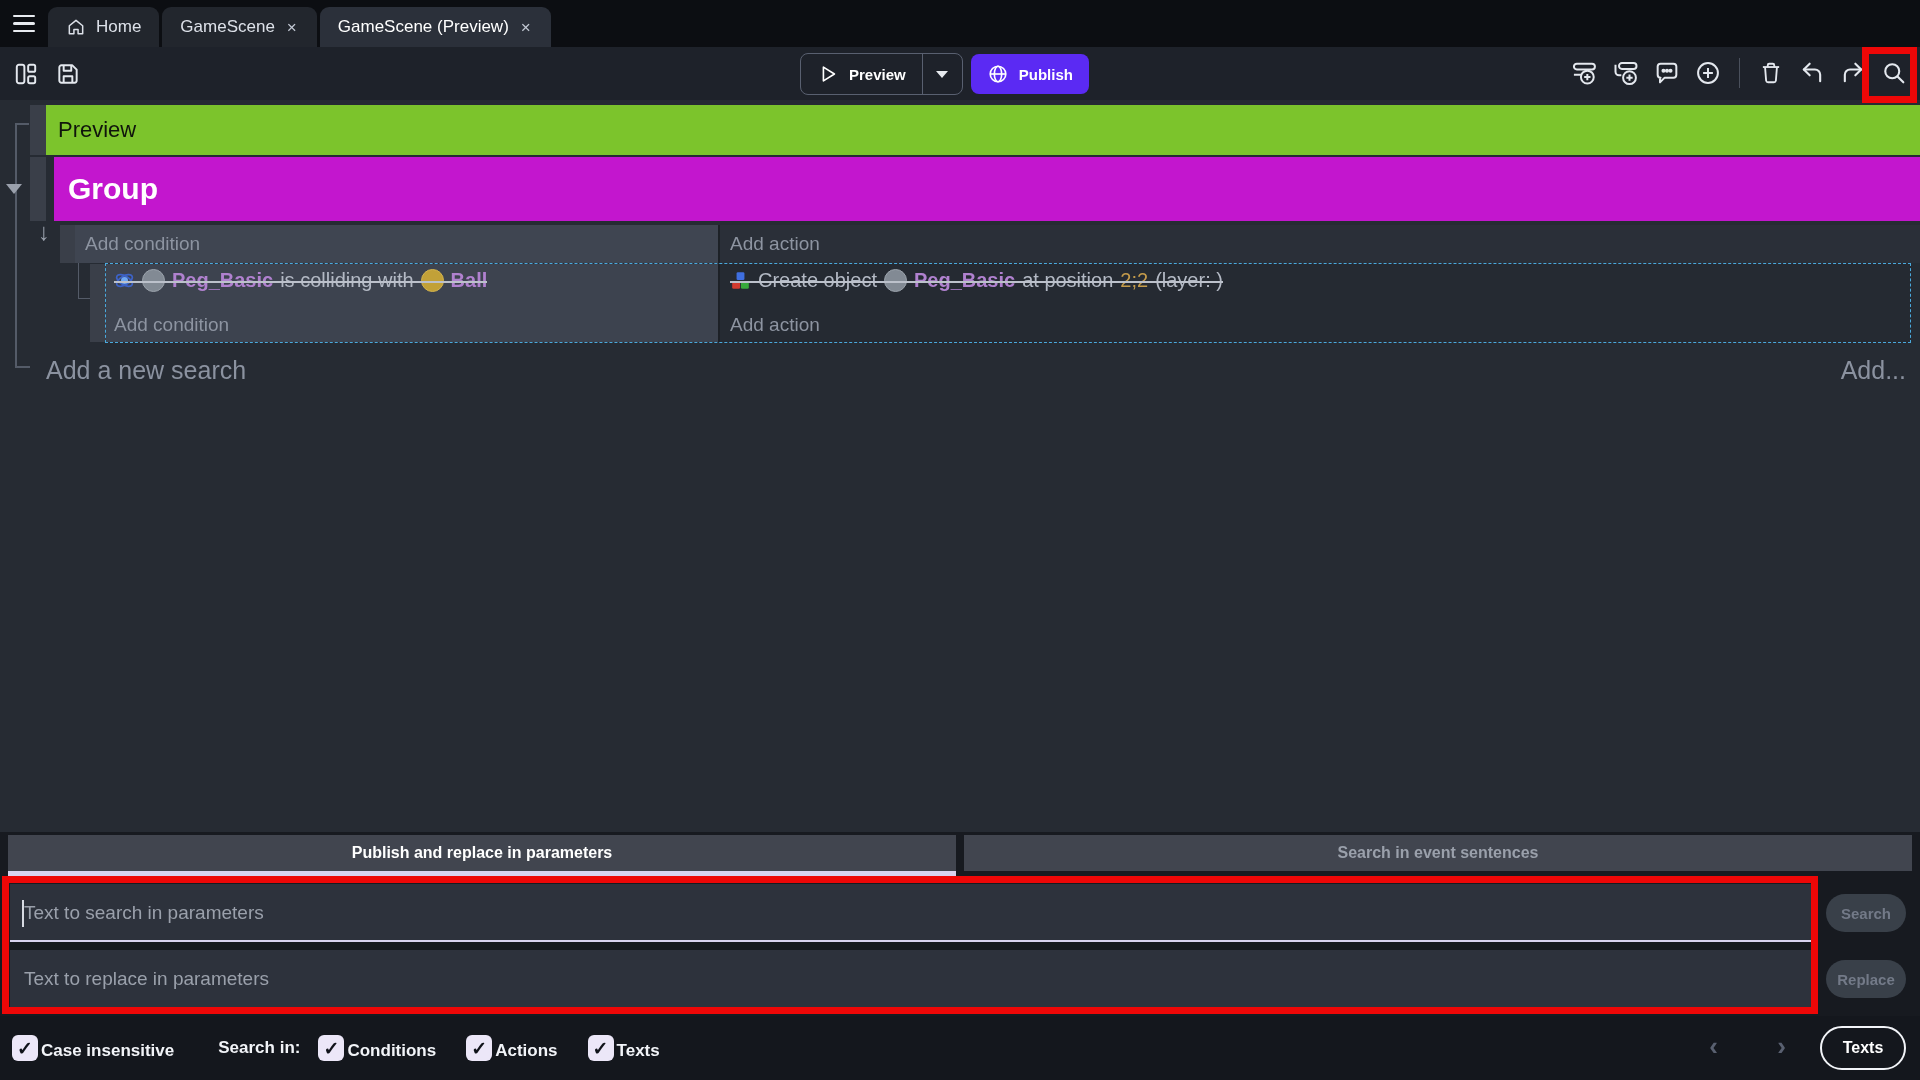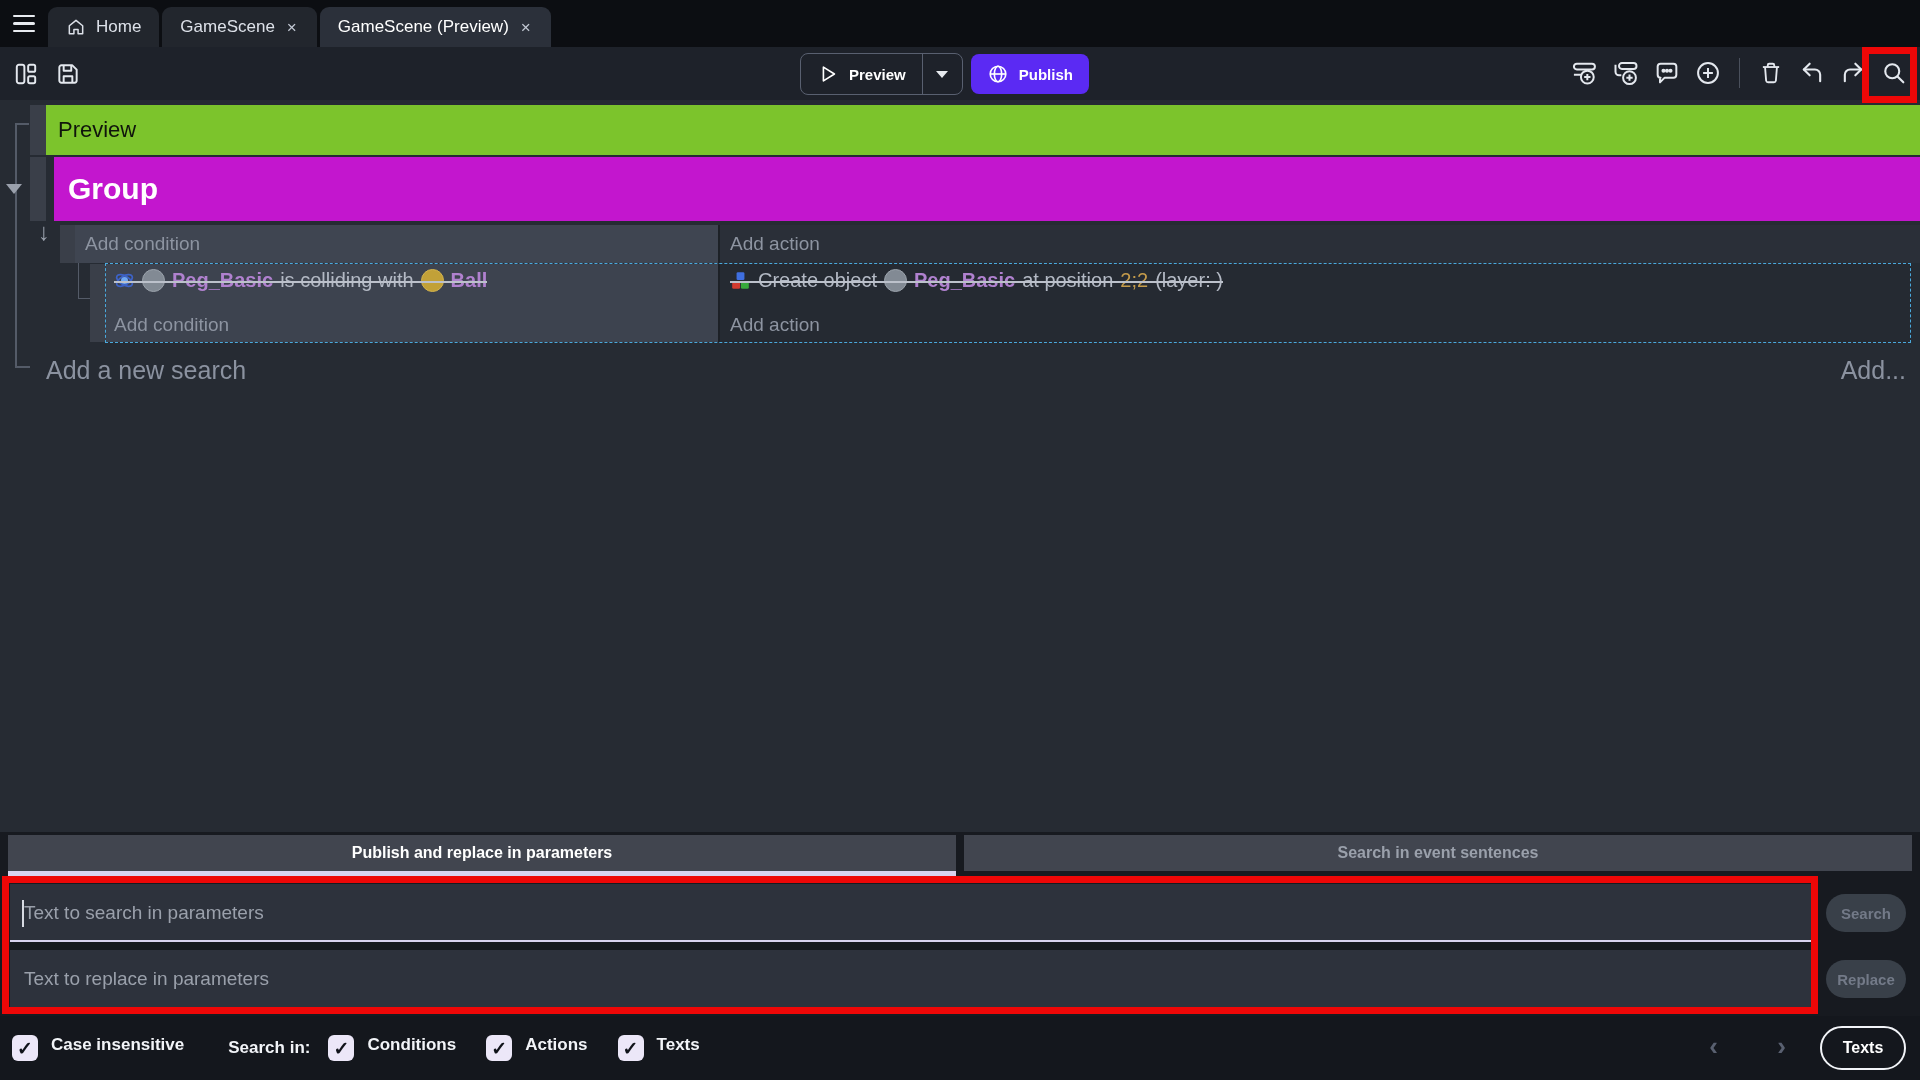--- a/index.html
+++ b/index.html
@@ -95,21 +95,21 @@
   .input-row input{position:absolute;inset:0;background:transparent;border:none;outline:none;
     padding:0 14px;color:#dfe3ea;font-size:19px;font-family:inherit;}
   .input-row input::placeholder{color:#9aa0ab;opacity:1;}
   .input-underline{position:absolute;left:0;right:0;bottom:0;height:2px;}
   .caret-bar{position:absolute;left:12px;top:16px;width:2px;height:27px;background:#d7dbe3;}
   .pill-btn{position:absolute;right:14px;width:80px;height:38px;border:none;border-radius:19px;
     background:#394049;color:#737a88;font-weight:700;font-size:15px;font-family:inherit;cursor:default;}
 
   .options-row{position:absolute;left:0;right:0;top:184px;height:64px;background:#14171d;
     display:flex;align-items:center;padding-left:12px;box-sizing:border-box;}
-  .opt-item{display:flex;align-items:flex-start;gap:13px;margin-right:30px;}
+  .opt-item{display:flex;align-items:flex-end;gap:3px;margin-right:30px;}
   .checkbox{width:26px;height:26px;border-radius:6px;background:#ece7f8;position:relative;
     cursor:pointer;flex:none;}
   .checkbox.checked::after{content:"✓";position:absolute;left:0;top:0;width:26px;height:26px;
     display:flex;align-items:center;justify-content:center;color:#10131a;font-size:19px;
     font-weight:700;}
   .opt-label{color:#f2f4f8;font-size:17px;font-weight:700;}
   .searchin-label{color:#f2f4f8;font-size:17px;font-weight:700;margin-right:18px;margin-left:14px;}
   .nav-chevron{position:absolute;top:16px;color:#596070;font-size:26px;font-weight:700;
     background:none;border:none;cursor:default;line-height:1;font-family:inherit;}
   .close-btn{position:absolute;right:14px;top:10px;width:86px;height:44px;background:none;

